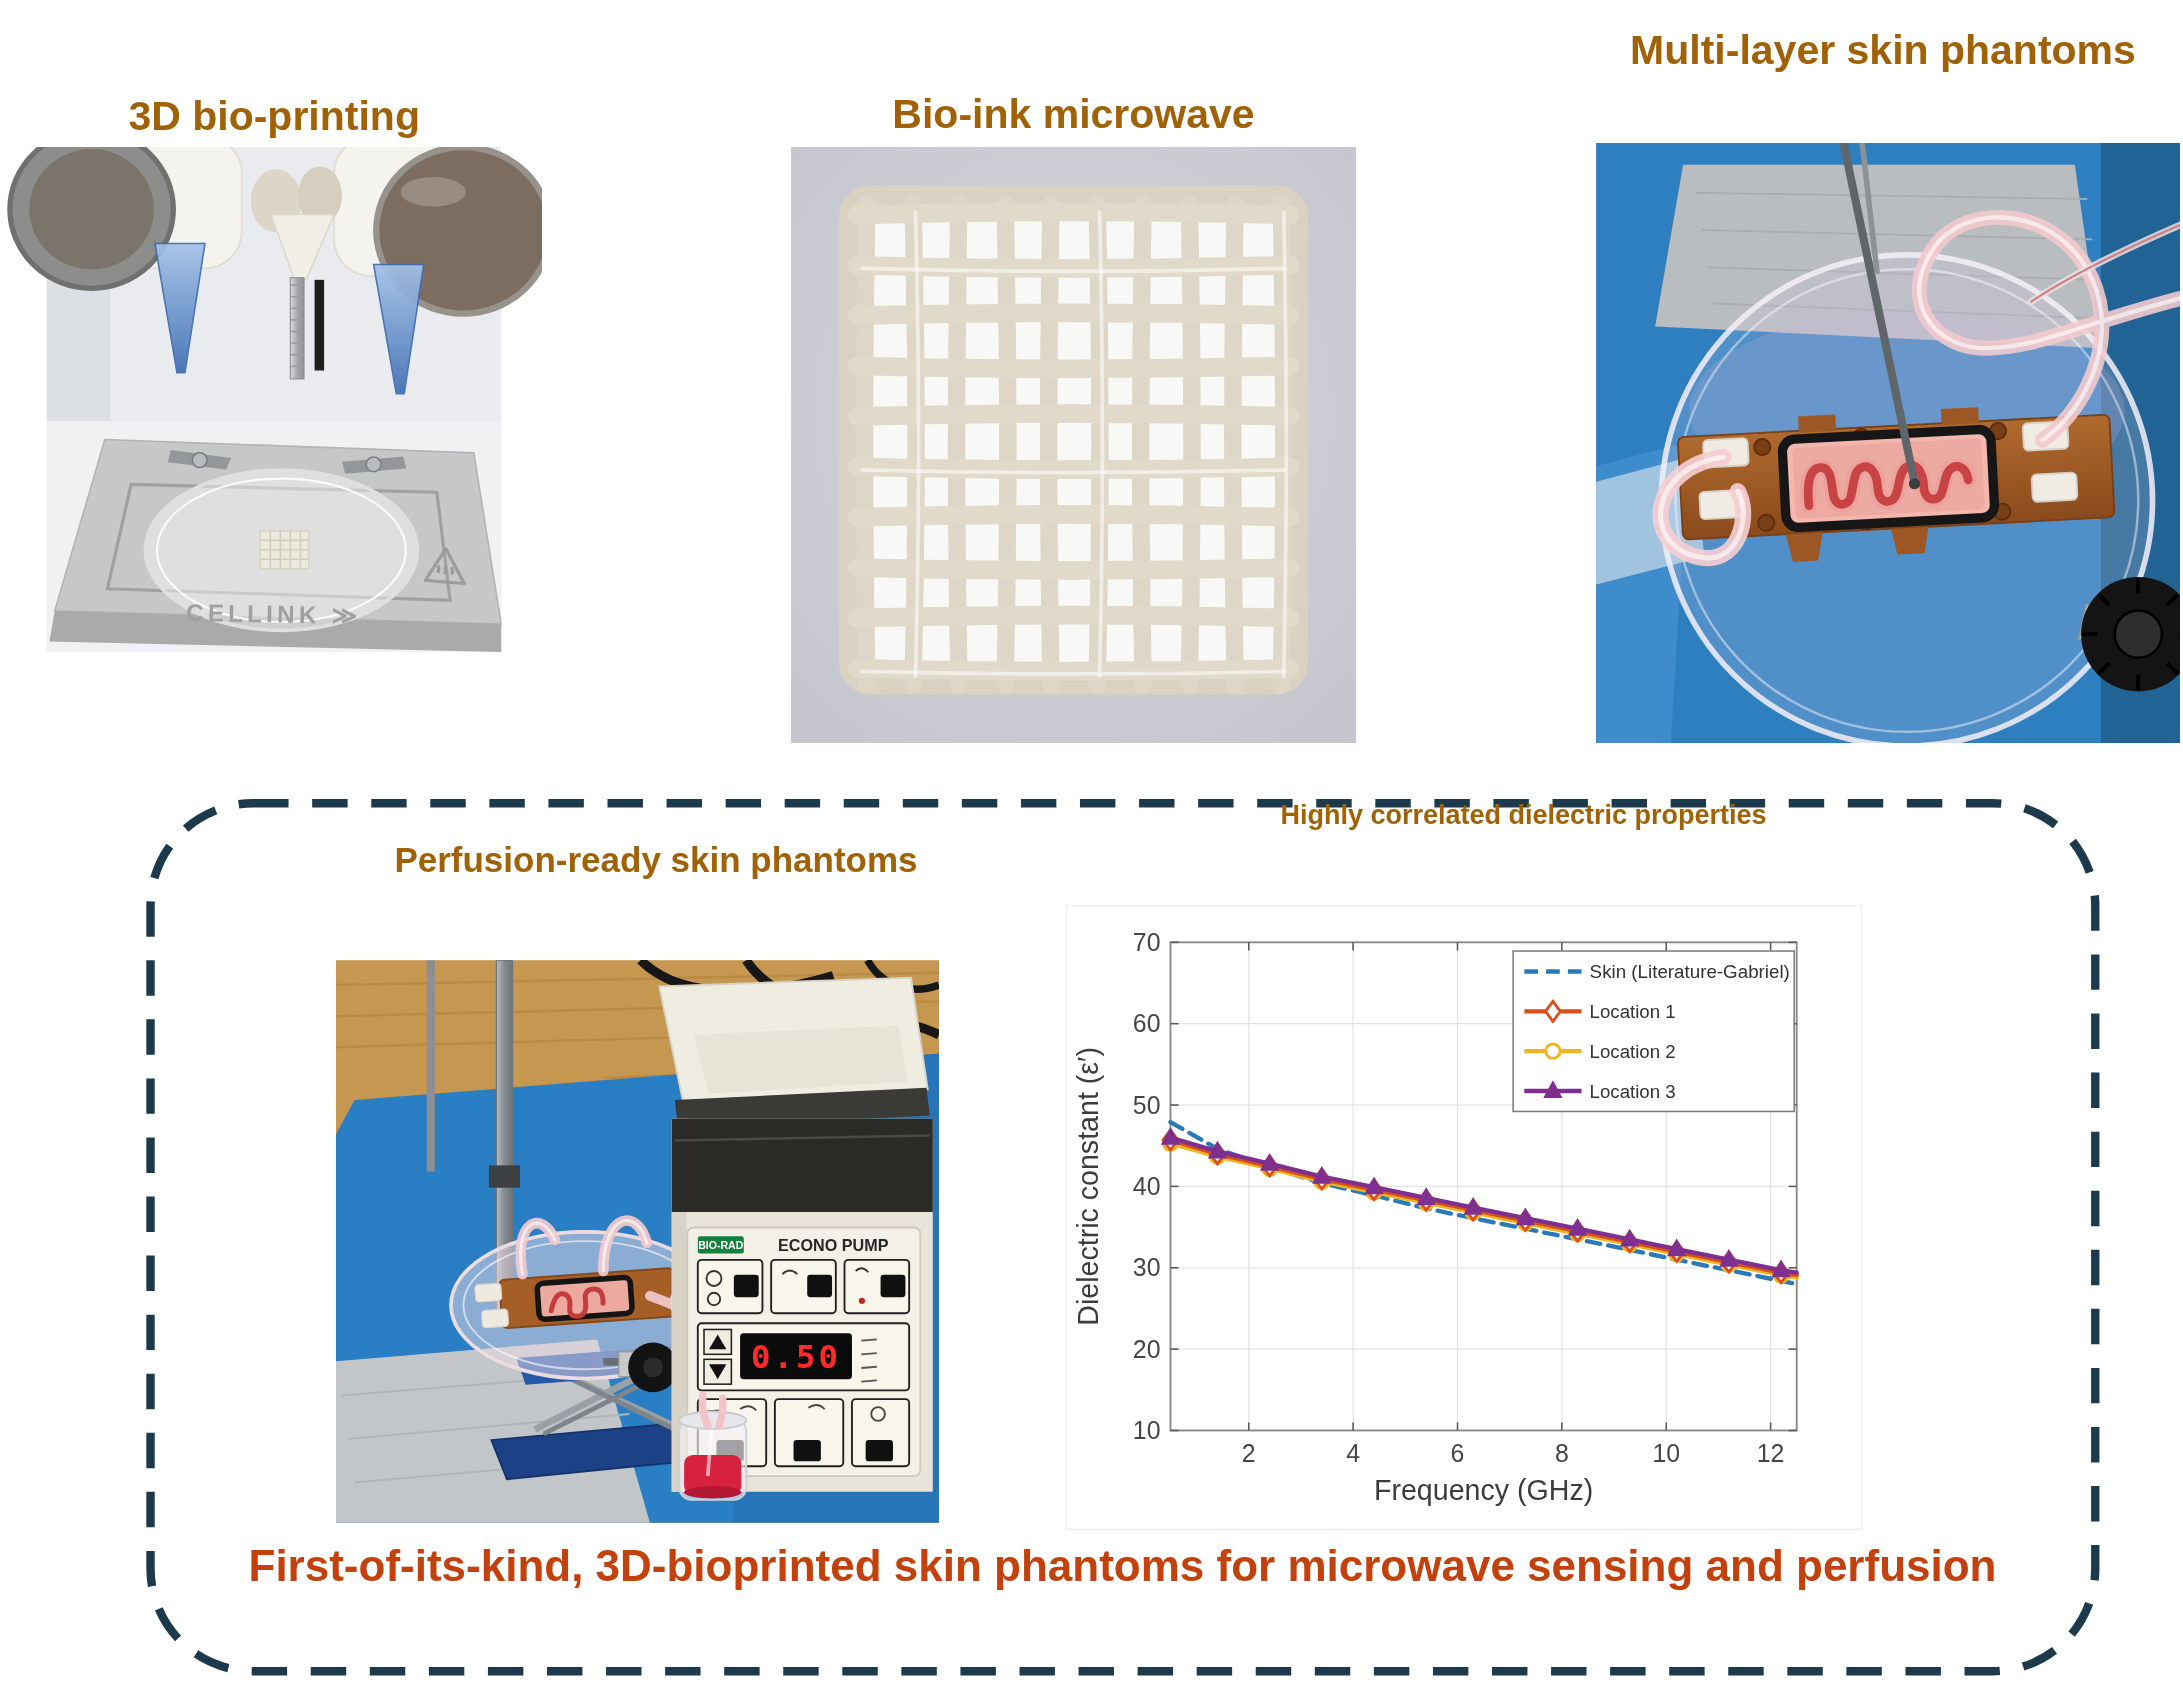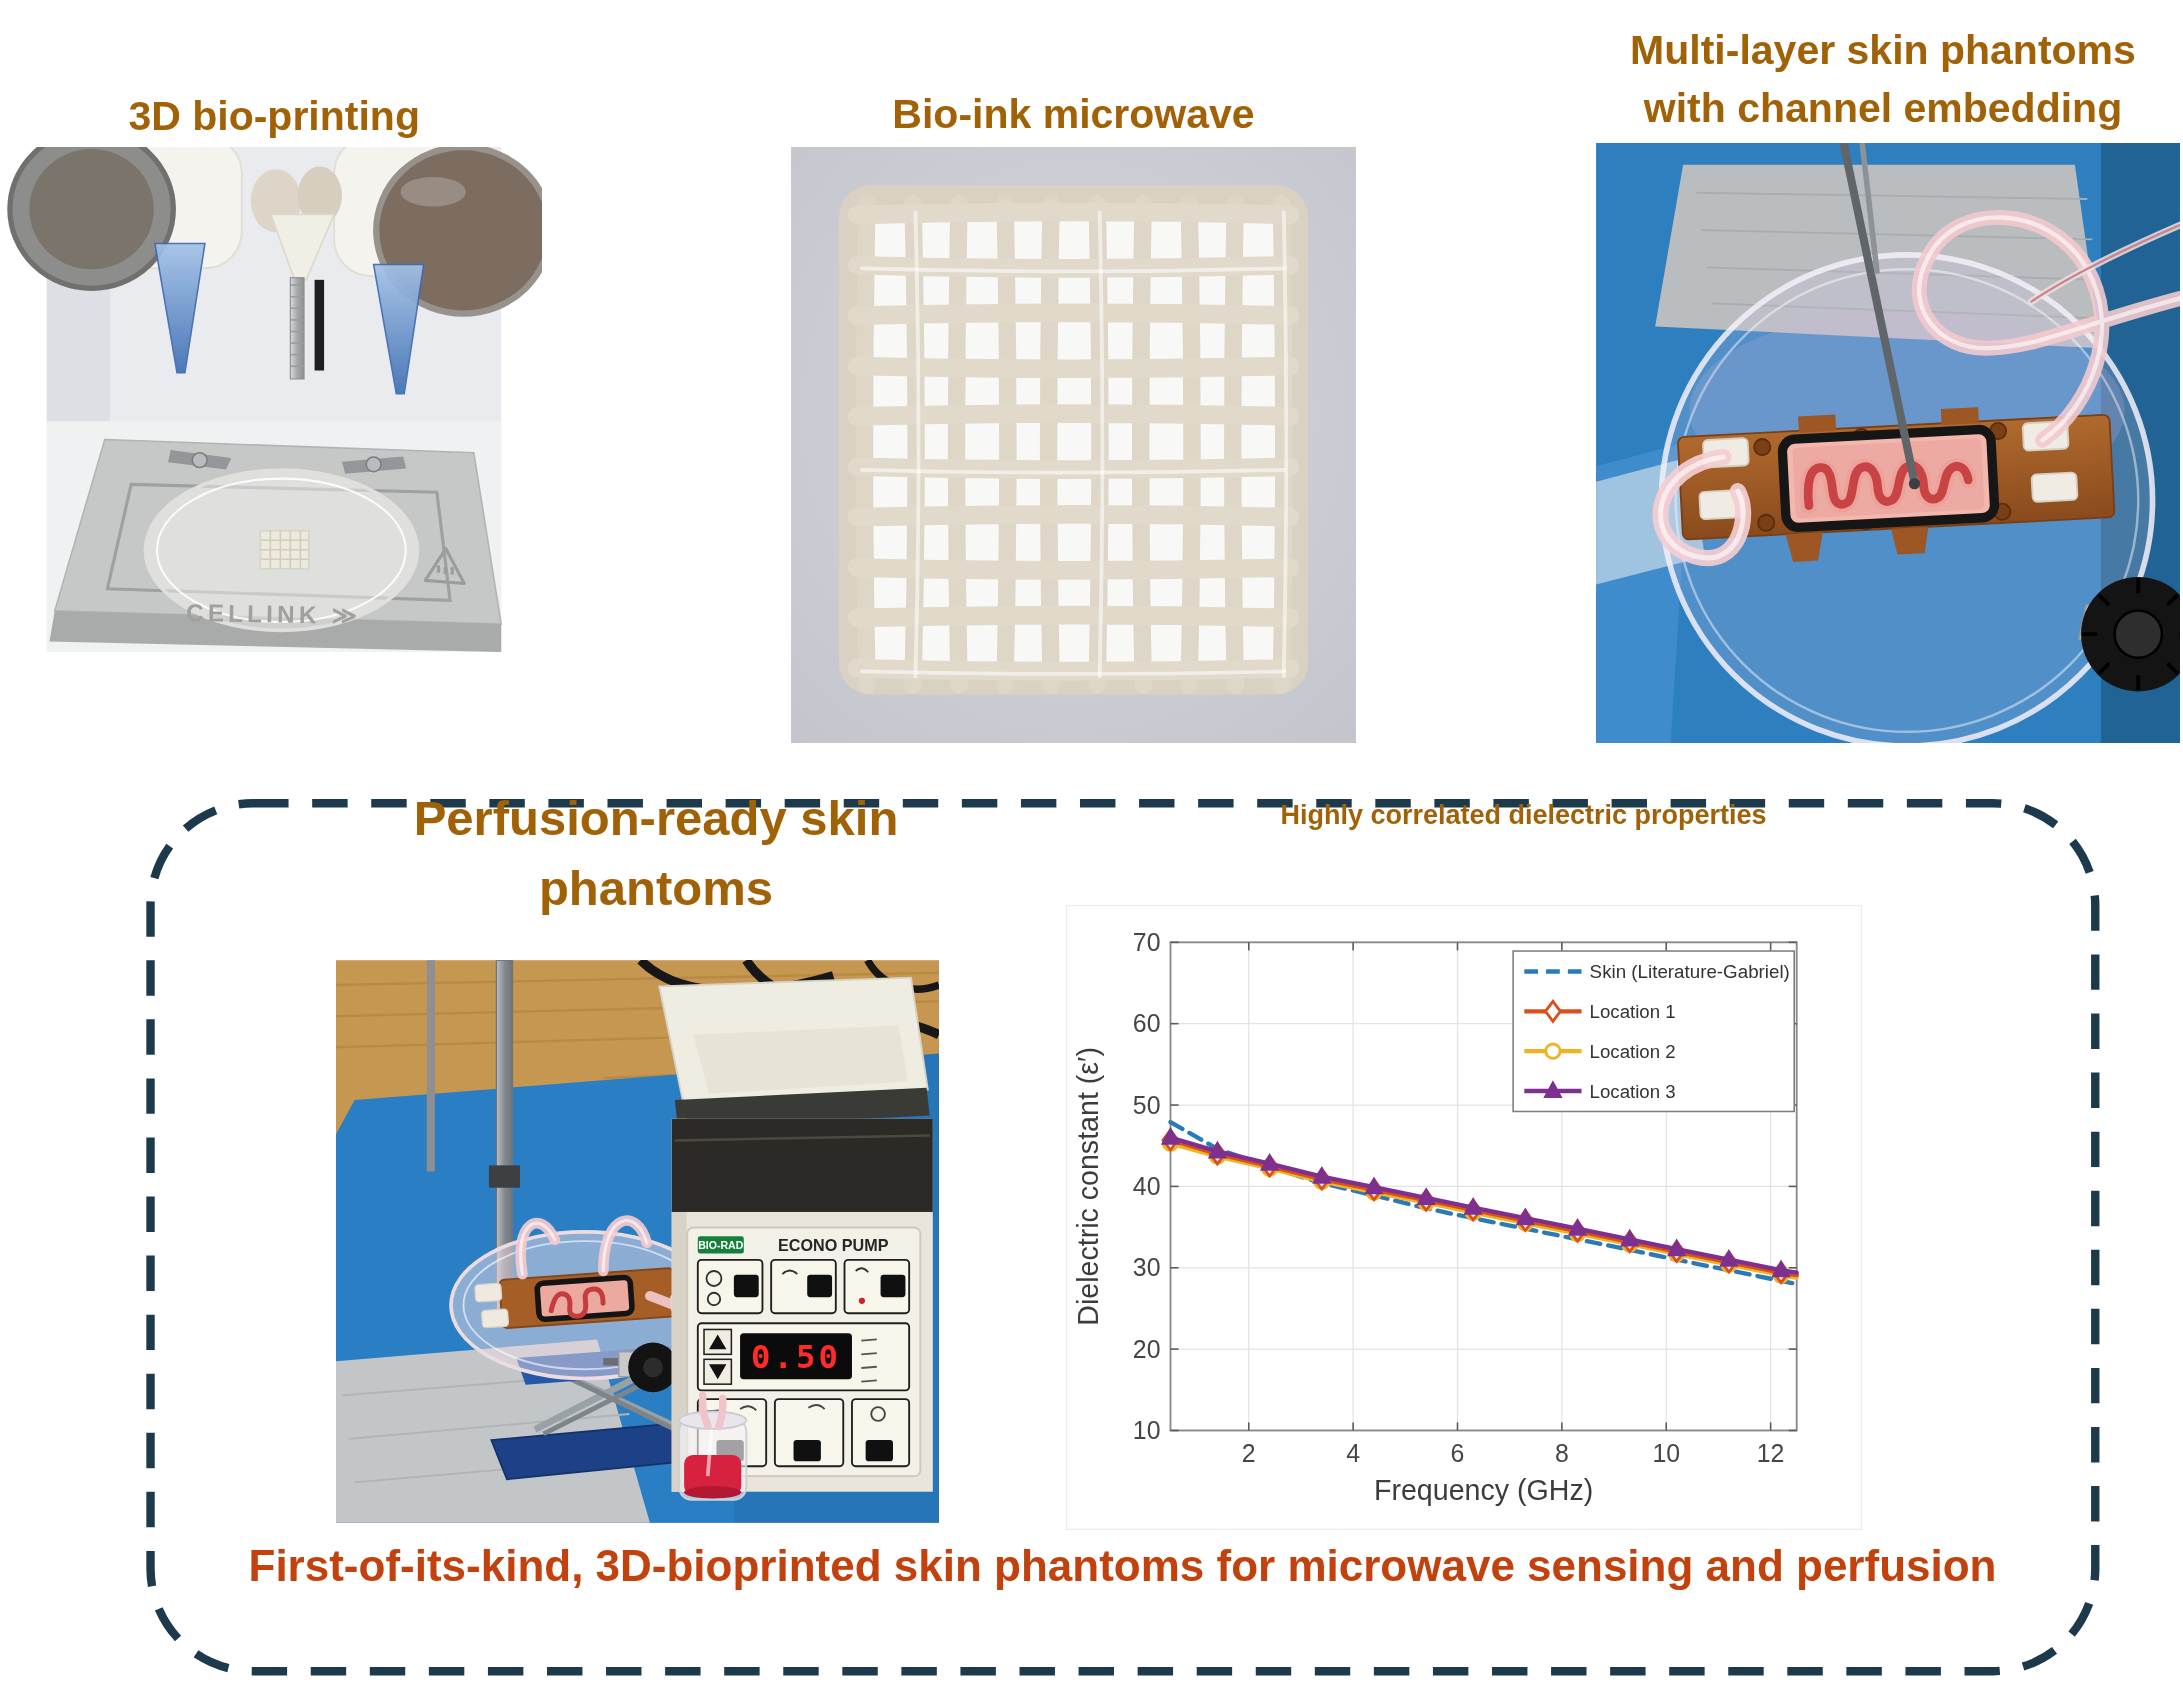--- a/index.html
+++ b/index.html
@@ -21,21 +21,20 @@
 </style>
 </head>
 <body>
 
 <div class="fig-title" style="left:6.2px;top:87px;width:536px">3D bio-printing</div>
 
 <div class="fig-title" style="left:791px;top:85px;width:565px">Bio-ink microwave</div>
 
 <div class="fig-title" style="left:1583px;top:20.5px;width:600px">
   <div>Multi-layer skin phantoms</div>
-  <div>with channel embedding</div>
 </div>
 
 <div class="photo" style="left:6.2px;top:147px;width:536px;height:505px">
 <svg viewBox="0 0 862 958" xmlns="http://www.w3.org/2000/svg">
   <defs>
     <linearGradient id="gblue" x1="0" y1="0" x2="0" y2="1">
       <stop offset="0" stop-color="#a3c2e8"></stop>
           <stop offset="1" stop-color="#3f6fb4"></stop>
     </linearGradient>
     <linearGradient id="gmetal" x1="0" y1="0" x2="1" y2="0">
@@ -240,21 +239,21 @@
     </g>
     <circle cx="872" cy="790" r="38" fill="#2e2e2e" stroke="#000" stroke-width="4"></circle>
   </g>
 </svg>
 </div>
 
 <svg id="dash-overlay" xmlns="http://www.w3.org/2000/svg" viewBox="0 0 3511 2744" width="2183" height="1706">
   <rect x="242" y="1292" width="3128" height="1396" rx="165" fill="none" stroke="#1d3a4d" stroke-width="13.5" stroke-dasharray="57 38"></rect>
 </svg>
 
-<div class="fig-title" style="left:336px;top:784px;width:640px;font-size:49px">Perfusion-ready skin phantoms</div>
+<div class="fig-title" style="left:336px;top:835px;width:640px;font-size:35px">Perfusion-ready skin phantoms</div>
 
 <div class="fig-title" style="left:1113px;top:796px;width:821px;font-size:27px">Highly correlated dielectric properties</div>
 
 <div class="photo" style="left:336px;top:960px;width:603px;height:563px">
 <svg viewBox="0 0 970 905" xmlns="http://www.w3.org/2000/svg">
   <defs>
     <linearGradient id="gmetal2" x1="0" y1="0" x2="1" y2="0">
       <stop offset="0" stop-color="#b9bfc4"></stop>
           <stop offset="0.5" stop-color="#848a8f"></stop>
           <stop offset="1" stop-color="#6d7479"></stop>

